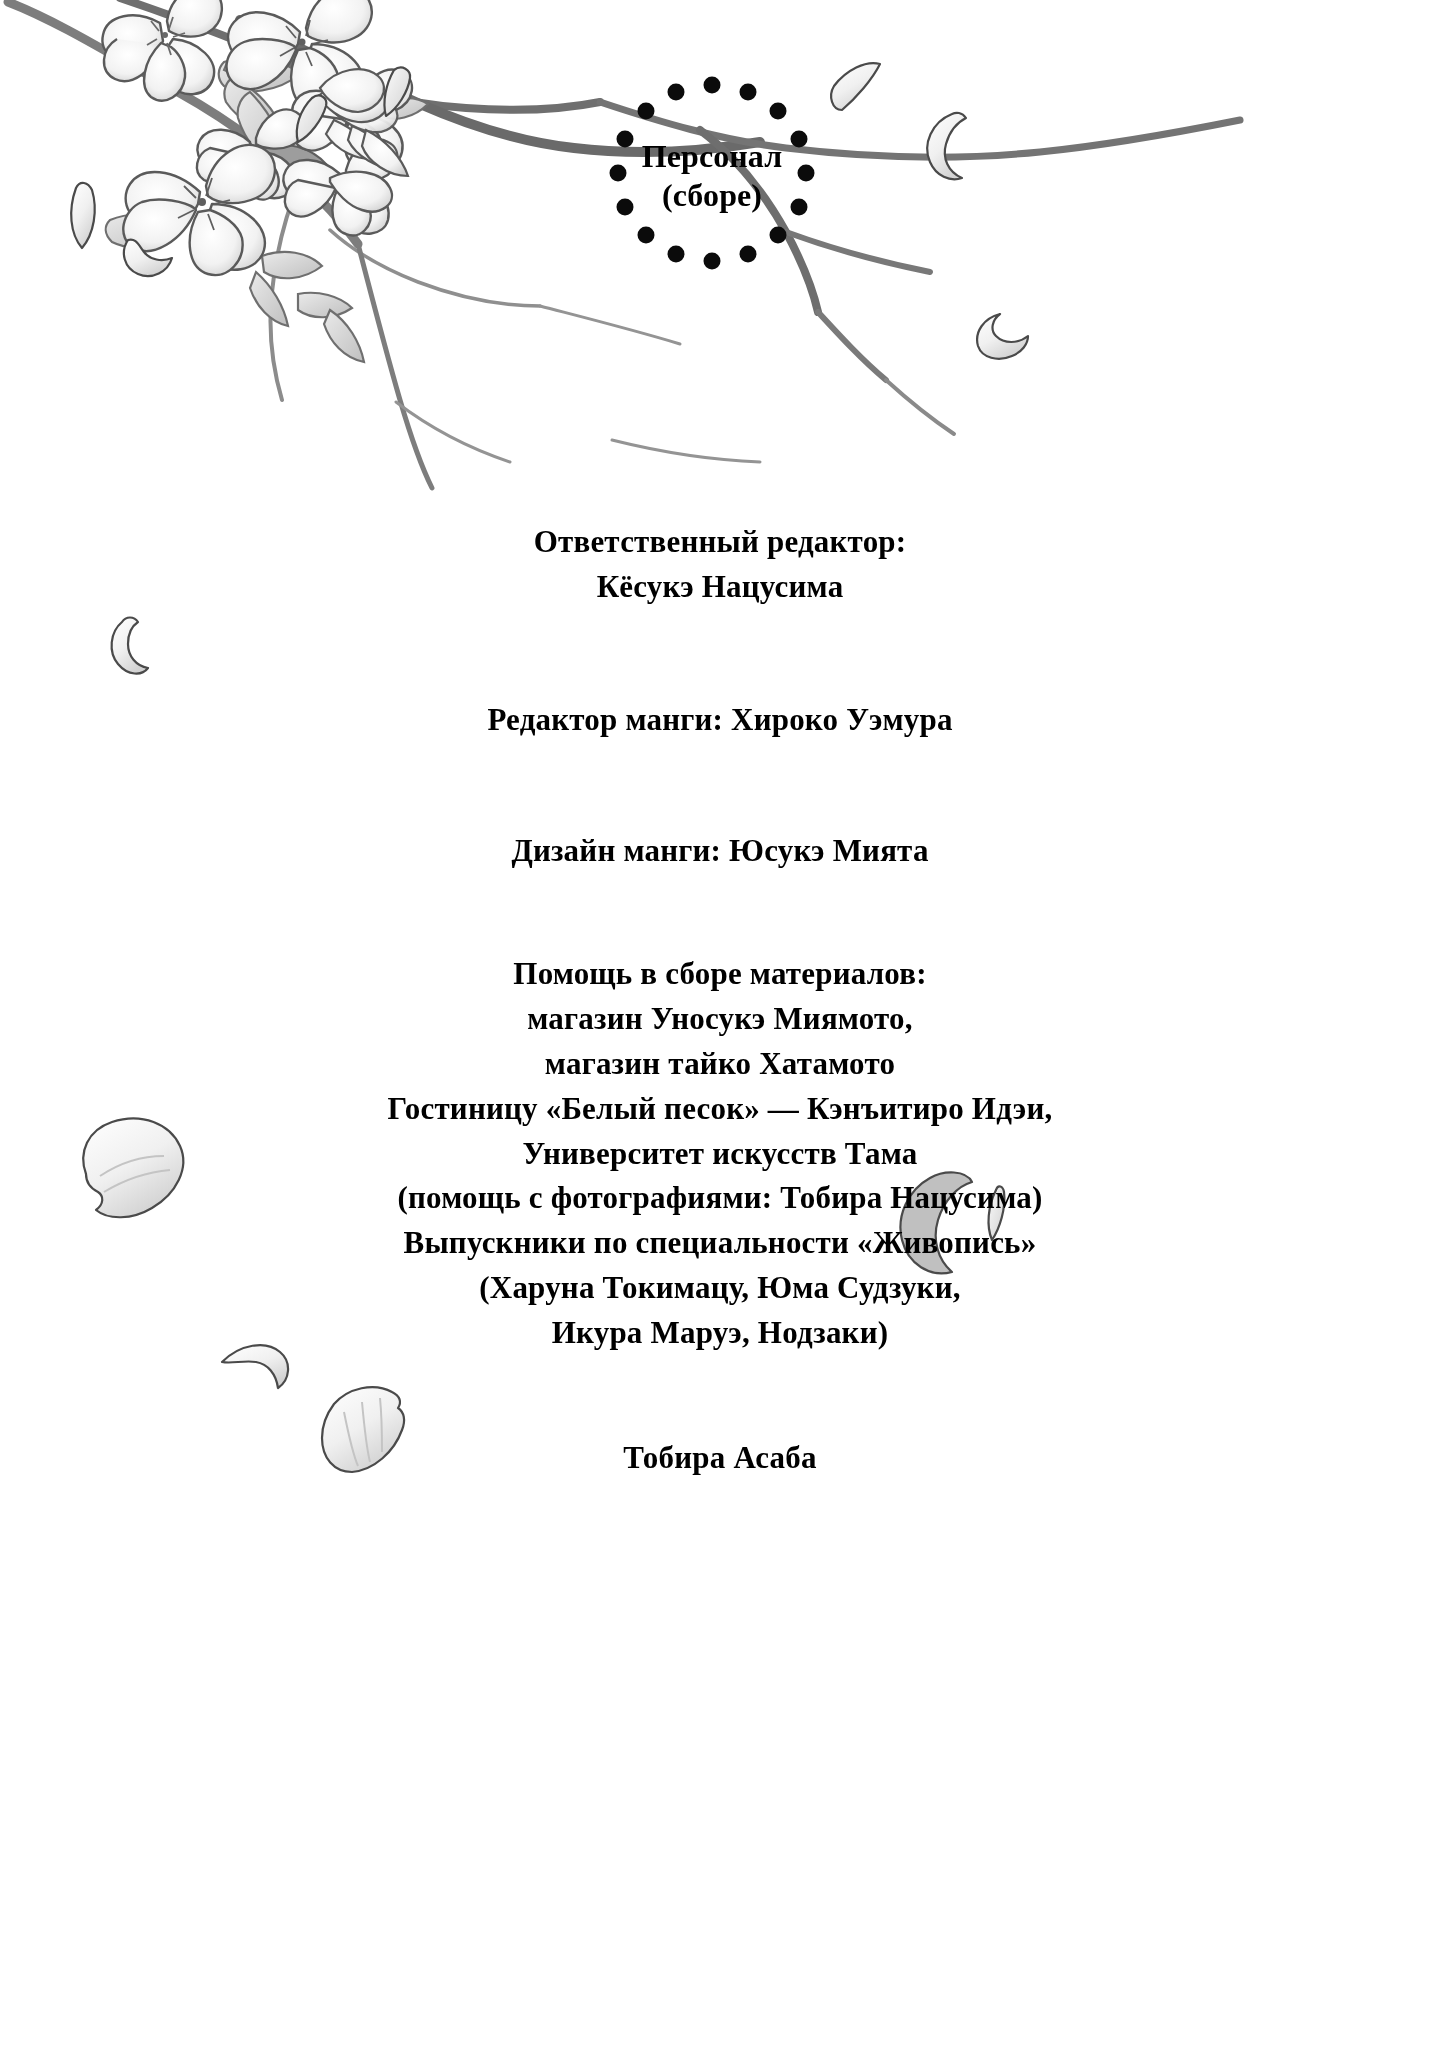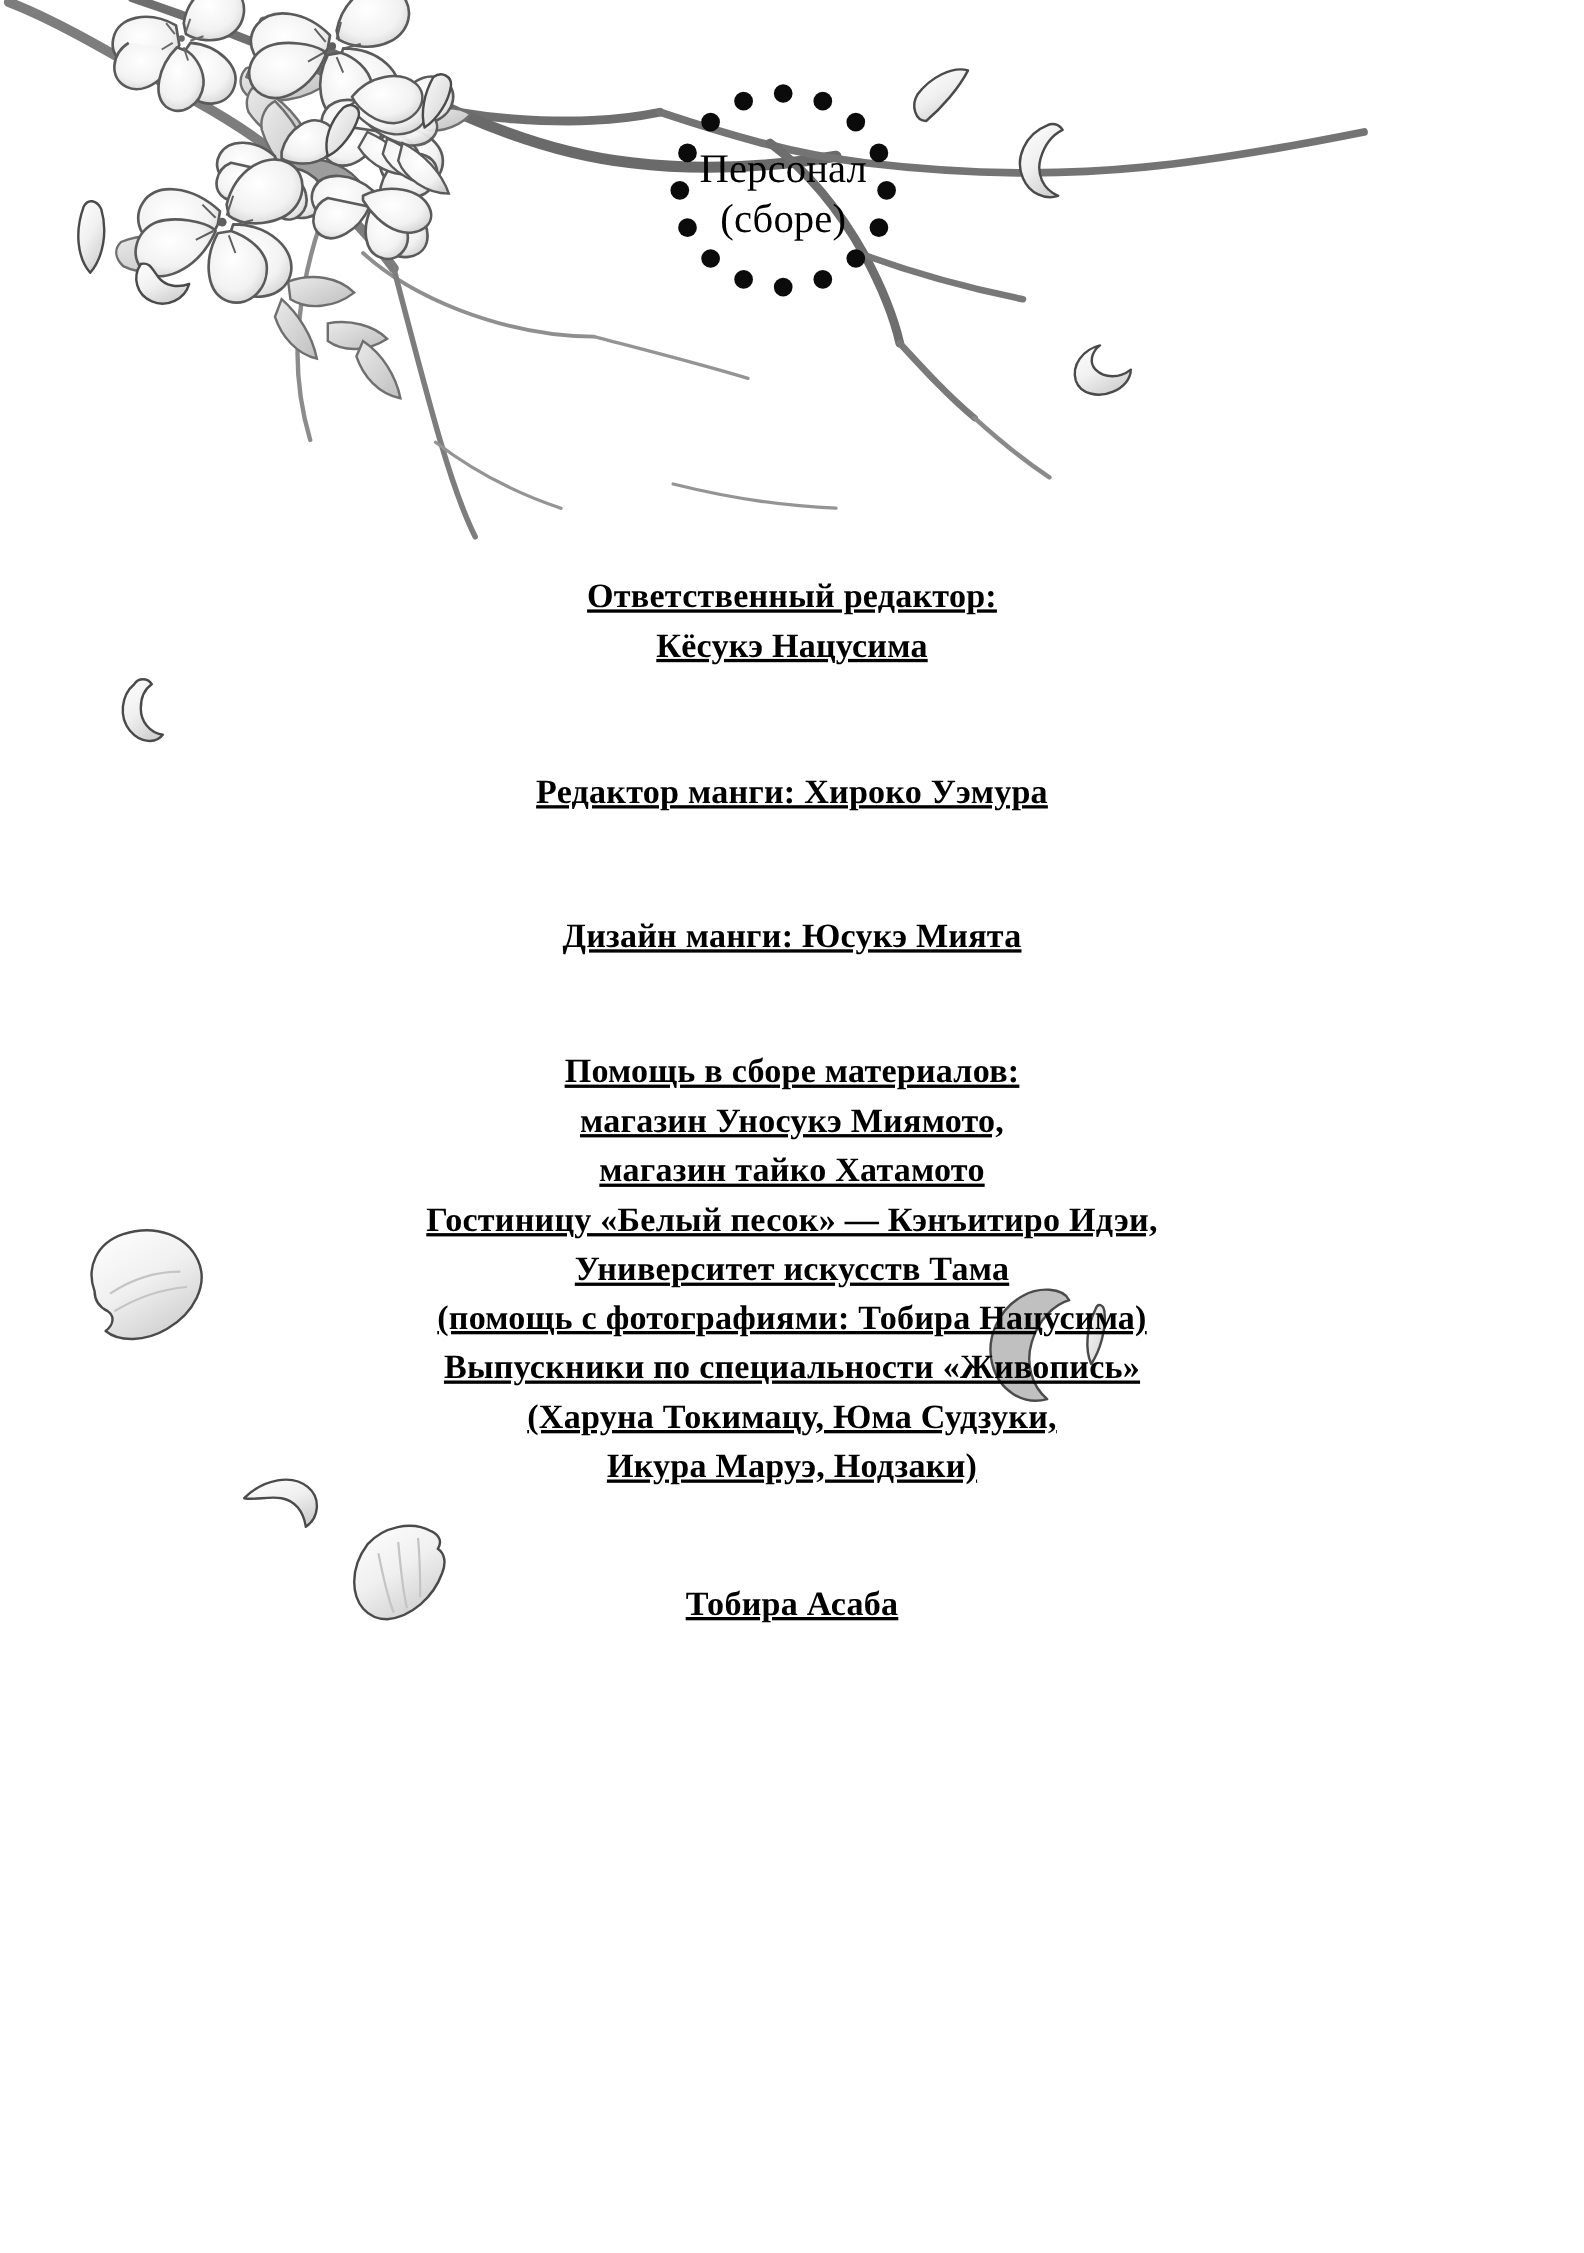--- a/index.html
+++ b/index.html
@@ -45,42 +45,41 @@
     background: #0b0b0b;
     transform: translate(-50%, -50%);
   }
   #badge .badge-text {
     position: absolute;
     left: 0;
     right: 0;
     top: 50%;
     transform: translateY(-46%);
     text-align: center;
-    font-weight: 400;
-    font-size: 37px;
+    font-weight: 700;
+    font-size: 32px;
     line-height: 1.22;
     letter-spacing: 0.1px;
   }
   #badge .badge-text .l2 { display: block; }
 
   
   #credits {
     position: absolute;
     left: 0;
     right: 0;
     top: 520px;
     text-align: center;
   }
   .credit-block {
     font-weight: 700;
     font-size: 31px;
     line-height: 1.45;
     letter-spacing: 0.2px;
     white-space: pre-line;
-    text-decoration: underline;
   }
   .credit-block .line { display: block; }
   .gap-a { height: 88px; }
   .gap-b { height: 86px; }
   .gap-c { height: 78px; }
   .gap-d { height: 80px; }
 </style>
 </head>
 <body>
 

